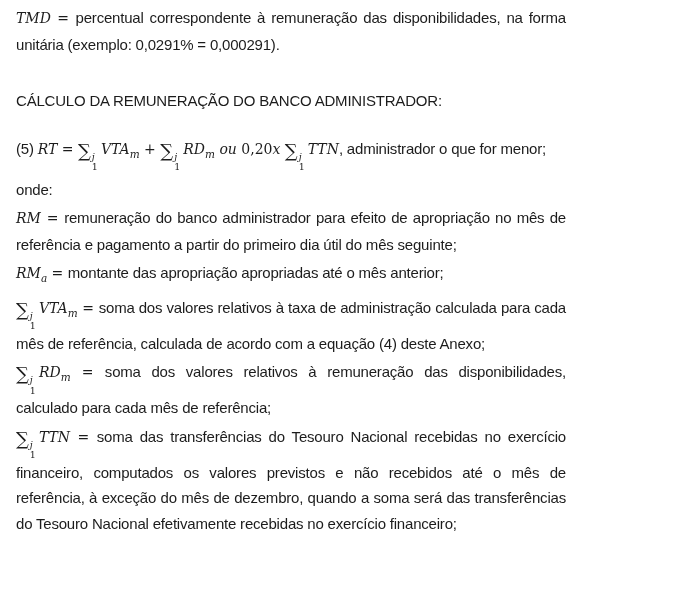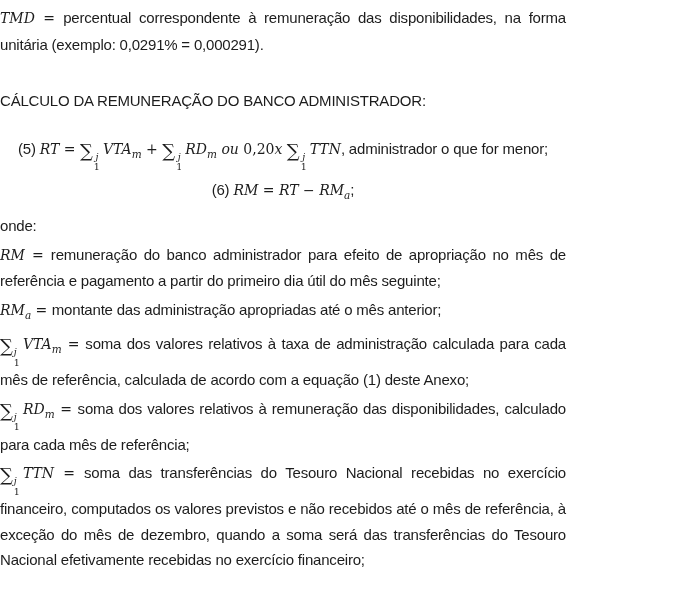--- a/index.html
+++ b/index.html
@@ -6,30 +6,30 @@
   body {
     width: 679px;
     height: 610px;
     overflow: hidden;
     background: #ffffff;
   }
   .page {
     box-sizing: border-box;
     width: 573px;
     height: 610px;
-    padding: 5px 7px 0 0;
+    padding: 5px 7px 0 16px;
     font-family: "Liberation Sans", sans-serif;
     font-size: 15px;
     line-height: 25.5px;
     letter-spacing: -0.2px;
     color: #1c1c1c;
   }
   .para { margin: 0 0 3px 0; }
   .para.justify { text-align: justify; }
-  .para.formula { margin-bottom: 5px; white-space: nowrap; text-align: center; }
+  .para.formula { margin-bottom: 5px; white-space: nowrap; }
   .para.heading { margin-bottom: 22px; }
   .para.spacer { height: 28px; margin: 0; }
   .plain { font-family: "Liberation Sans", sans-serif; }
   .math {
     font-family: "DejaVu Serif", serif;
     font-style: italic;
     font-size: 14px;
     letter-spacing: 0;
   }
   .serif {
@@ -81,28 +81,27 @@
     <div class="para formula"><span class="plain">(5) </span><span class="math">RT</span><span class="serif"> = </span><span class="sum"><span class="sigma">∑</span><span class="limits">
           <span class="lim-sup">j</span>
           <span class="lim-sub">1</span>
         </span></span><span class="math">VTA</span><span class="msub">m</span><span class="serif"> + </span><span class="sum"><span class="sigma">∑</span><span class="limits">
           <span class="lim-sup">j</span>
           <span class="lim-sub">1</span>
         </span></span><span class="math">RD</span><span class="msub">m</span><span class="math"> ou </span><span class="serif">0,20</span><span class="math">x </span><span class="sum"><span class="sigma">∑</span><span class="limits">
           <span class="lim-sup">j</span>
           <span class="lim-sub">1</span>
         </span></span><span class="math">TTN</span><span class="plain">, administrador o que for menor;</span></div>
-    <div class="para formula"><span class="plain">(6) </span><span class="math">RM</span><span class="serif"> = </span><span class="math">RT</span><span class="serif"> − </span><span class="math">RM</span><span class="msub">a</span><span class="plain">;</span></div>
     <div class="para"><span class="plain">onde:</span></div>
     <div class="para justify"><span class="math">RM</span><span class="serif"> = </span><span class="plain">remuneração do banco administrador para efeito de apropriação no mês de referência e pagamento a partir do primeiro dia útil do mês seguinte;</span></div>
-    <div class="para"><span class="math">RM</span><span class="msub">a</span><span class="serif"> = </span><span class="plain">montante das administração apropriadas até o mês anterior;</span></div>
+    <div class="para"><span class="math">RM</span><span class="msub">a</span><span class="serif"> = </span><span class="plain">montante das apropriação apropriadas até o mês anterior;</span></div>
     <div class="para justify"><span class="sum"><span class="sigma">∑</span><span class="limits">
           <span class="lim-sup">j</span>
           <span class="lim-sub">1</span>
-        </span></span><span class="math">VTA</span><span class="msub">m</span><span class="serif"> = </span><span class="plain">soma dos valores relativos à taxa de administração calculada para cada mês de referência, calculada de acordo com a equação (1) deste Anexo;</span></div>
+        </span></span><span class="math">VTA</span><span class="msub">m</span><span class="serif"> = </span><span class="plain">soma dos valores relativos à taxa de administração calculada para cada mês de referência, calculada de acordo com a equação (4) deste Anexo;</span></div>
     <div class="para justify"><span class="sum"><span class="sigma">∑</span><span class="limits">
           <span class="lim-sup">j</span>
           <span class="lim-sub">1</span>
         </span></span><span class="math">RD</span><span class="msub">m</span><span class="serif"> = </span><span class="plain">soma dos valores relativos à remuneração das disponibilidades, calculado para cada mês de referência;</span></div>
     <div class="para justify"><span class="sum"><span class="sigma">∑</span><span class="limits">
           <span class="lim-sup">j</span>
           <span class="lim-sub">1</span>
         </span></span><span class="math">TTN</span><span class="serif"> = </span><span class="plain">soma das transferências do Tesouro Nacional recebidas no exercício financeiro, computados os valores previstos e não recebidos até o mês de referência, à exceção do mês de dezembro, quando a soma será das transferências do Tesouro Nacional efetivamente recebidas no exercício financeiro;</span></div>
   </div>
 

